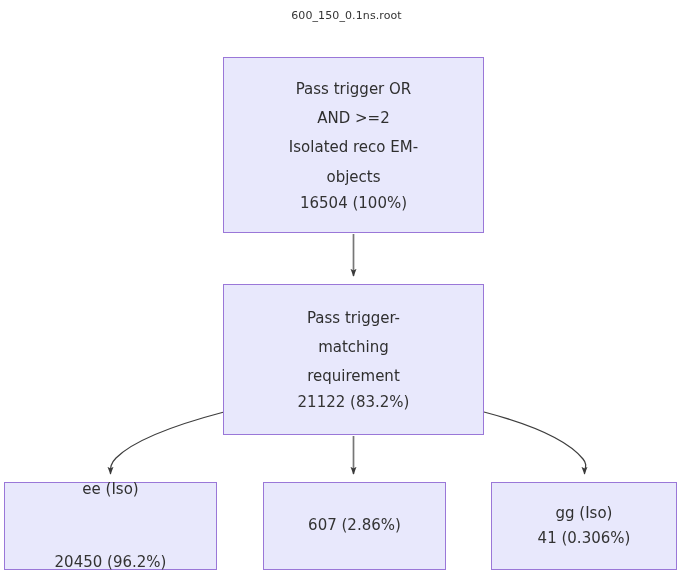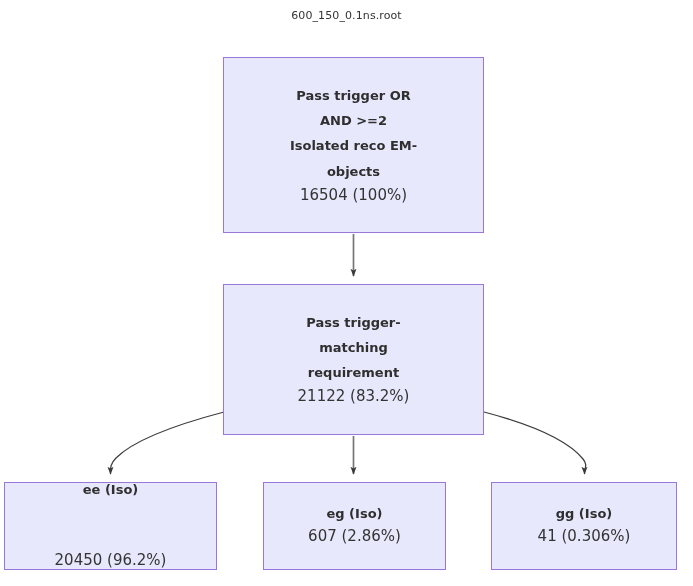--- a/index.html
+++ b/index.html
@@ -43,22 +43,22 @@
     background: #e8e8fc;
     border: 1.4px solid #9a77d8;
     display: flex;
     flex-direction: column;
     align-items: center;
     justify-content: center;
     text-align: center;
     color: #303030;
   }
   .node .node-label {
-    font-weight: bold;
-    font-size: 13px;
+    font-weight: normal;
+    font-size: 15px;
     line-height: 1.93;
     color: #2f2f2f;
     padding: 0 6px;
     white-space: pre-line;
   }
   .node .node-count {
     font-weight: normal;
     font-size: 15px;
     line-height: 1.55;
     color: #333333;
@@ -136,21 +136,20 @@
 requirement</div>
     <div class="node-count">21122 (83.2%)</div>
   </div>
 
   <div class="node leaf" id="node-ee">
     <div class="node-label">ee (Iso)</div>
     <div class="node-count">20450 (96.2%)</div>
   </div>
 
   <div class="node leaf" id="node-eg">
-    <div class="node-label">eg (Iso)</div>
     <div class="node-count">607 (2.86%)</div>
   </div>
 
   <div class="node leaf" id="node-gg">
     <div class="node-label">gg (Iso)</div>
     <div class="node-count">41 (0.306%)</div>
   </div>
 
 </div>
 

